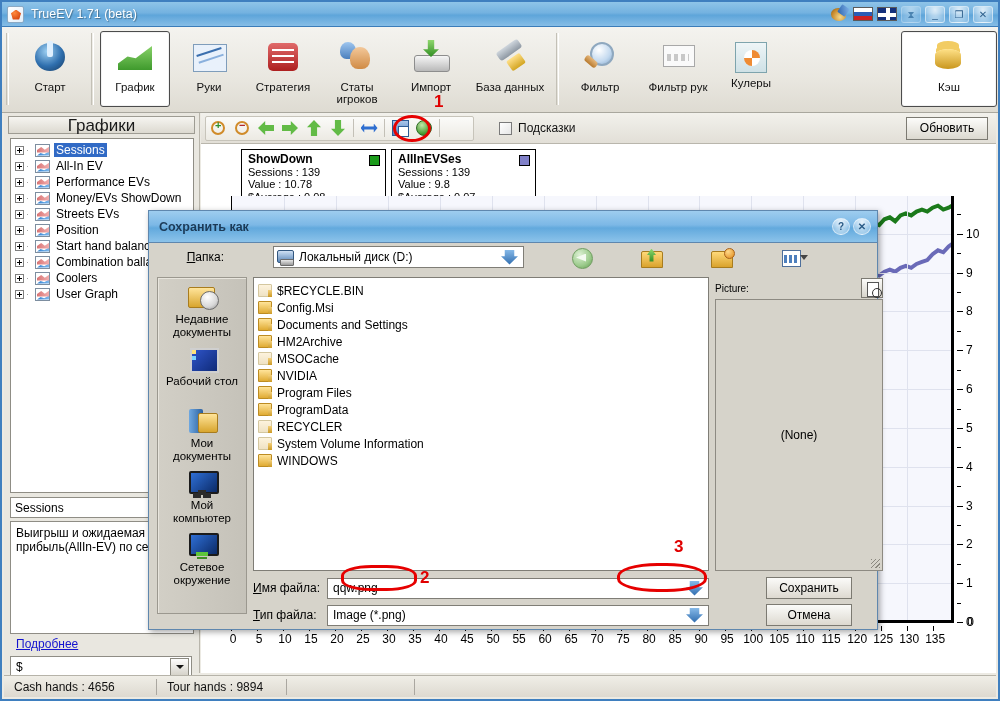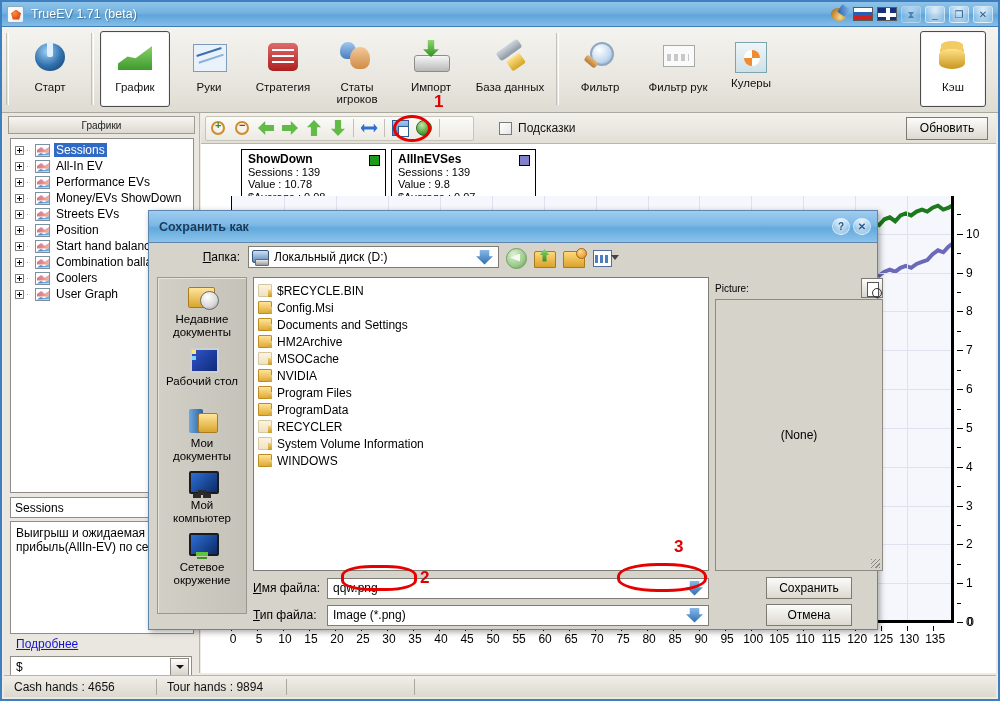--- a/index.html
+++ b/index.html
@@ -125,21 +125,21 @@
 
   
   .marker-num{ position:absolute; color:#e00000; font-weight:bold; font-size:17px;
     font-family:"Liberation Sans", sans-serif; }
 
   
   #left-panel{ position:absolute; left:2px; top:111px; width:196px; bottom:26px;
     background:#e9e7e0; border-right:1px solid #b8b5ab; }
   .panel-head{ height:18px; margin:3px 4px 0 4px; border:1px solid #9e9c93;
     background:linear-gradient(to bottom,#f6f5f1,#dcd9d0);
-    text-align:center; font-size:10px; line-height:17px; color:#1a1a1a;}
+    text-align:center; font-size:17px; line-height:17px; color:#1a1a1a;}
   #tree{ position:absolute; left:6px; top:25px; right:5px; height:355px;
     background:#fff; border:1px solid #8f8d85; overflow:hidden; padding-top:3px;}
   .tree-item{ display:flex; align-items:center; height:16px; padding-left:4px; font-size:12px; color:#000;}
   .tree-plus{ width:9px; height:9px; border:1px solid #808080; background:#fff; margin-right:2px;
      position:relative; flex:0 0 auto;}
   .tree-plus::before{content:"";position:absolute;left:1px;top:3px;width:5px;height:1px;background:#000;}
   .tree-plus::after{content:"";position:absolute;left:3px;top:1px;width:1px;height:5px;background:#000;}
   .tree-dots{ width:9px; color:#9a9a9a; font-size:9px; flex:0 0 auto;}
   .g-ico{ width:15px;height:13px;margin-right:4px;flex:0 0 auto;position:relative;
      background:#fff;border:1px solid #7d8ea0;}
@@ -235,21 +235,21 @@
     background:linear-gradient(to bottom,#9ecdef 0%,#7cb8e6 45%,#62a9dd 55%,#8cc3ea 100%);
     border-bottom:1px solid #5f87ae; display:flex;align-items:center;
     font-weight:bold; font-size:12.5px; color:#1b3a57; padding-left:10px;}
   #dlg-title .t-right{ margin-left:auto; display:flex; gap:3px; padding-right:6px;}
   .dlg-tbtn{ width:18px;height:17px;border-radius:50%;
     background:radial-gradient(ellipse at 50% 20%,rgba(255,255,255,.8),rgba(255,255,255,.15));
     border:1px solid rgba(255,255,255,.55); color:#2a5b87; font-size:10px;
     text-align:center;line-height:16px;}
   #dlg-body{ position:absolute; left:0;right:0;top:26px;bottom:0; }
 
-  .lookin-row{ position:absolute; left:16px; top:8px; right:8px; height:24px; display:flex; align-items:center;}
+  .lookin-row{ position:absolute; left:0; top:8px; right:8px; height:24px; display:flex; align-items:center;gap:41px;}
   .lookin-label{ font-size:12px; color:#000; width:75px; text-align:right; margin-right:8px;}
   .lookin-label u{ text-decoration:underline; }
   .lookin-combo{ flex:0 0 auto; width:251px; height:22px; background:#fff; border:1px solid #7f7d76;
     display:flex;align-items:center; position:relative;}
   .drive-ico{ width:17px;height:14px;margin:0 5px 0 3px;position:relative;flex:0 0 auto;}
   .drive-ico::before{content:"";position:absolute;left:0;top:0;width:15px;height:11px;border-radius:2px;
     background:linear-gradient(to bottom,#cfe0f3,#5a86b8);border:1px solid #33577f;}
   .drive-ico::after{content:"";position:absolute;left:3px;top:9px;width:12px;height:5px;border-radius:1px;
     background:linear-gradient(to bottom,#e9e9e9,#9a9a9a);border:1px solid #6b6b6b;}
   .lookin-combo .val{ font-size:12px; flex:1 1 auto; }
@@ -405,21 +405,21 @@
     </div>
     <div class="rib-btn" style="width:78px">
       <div class="rib-ico ic-handfilter"></div>
       <div class="lbl">Фильтр рук</div>
     </div>
     <div class="rib-btn" style="width:60px">
       <div class="rib-ico ic-cooler"></div>
       <div class="lbl">Кулеры</div>
     </div>
     <div class="rib-spacer"></div>
-    <div class="rib-btn sel" style="width:66px;margin-right:12px">
+    <div class="rib-btn sel" style="width:96px;margin-right:1px">
       <div class="rib-ico ic-cash"></div>
       <div class="lbl">Кэш</div>
     </div>
   </div>
   <div class="marker-num" style="left:432px; top:90px;">1</div>
 
   <div id="left-panel">
     <div class="panel-head">Графики</div>
     <div id="tree">
         <div class="tree-item sel">

